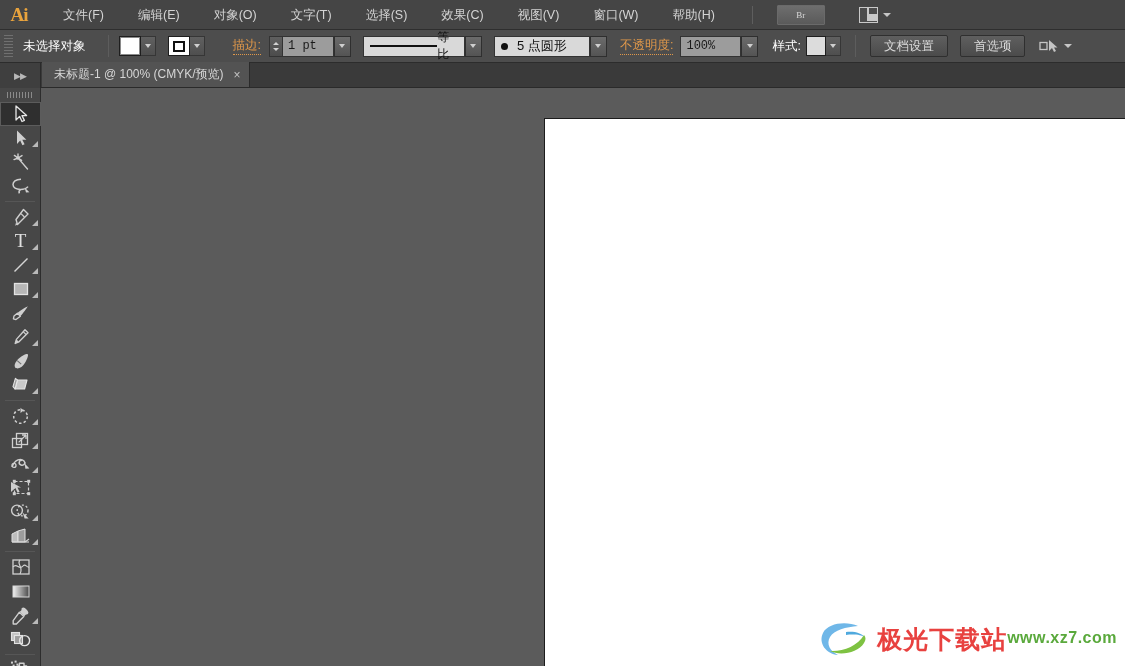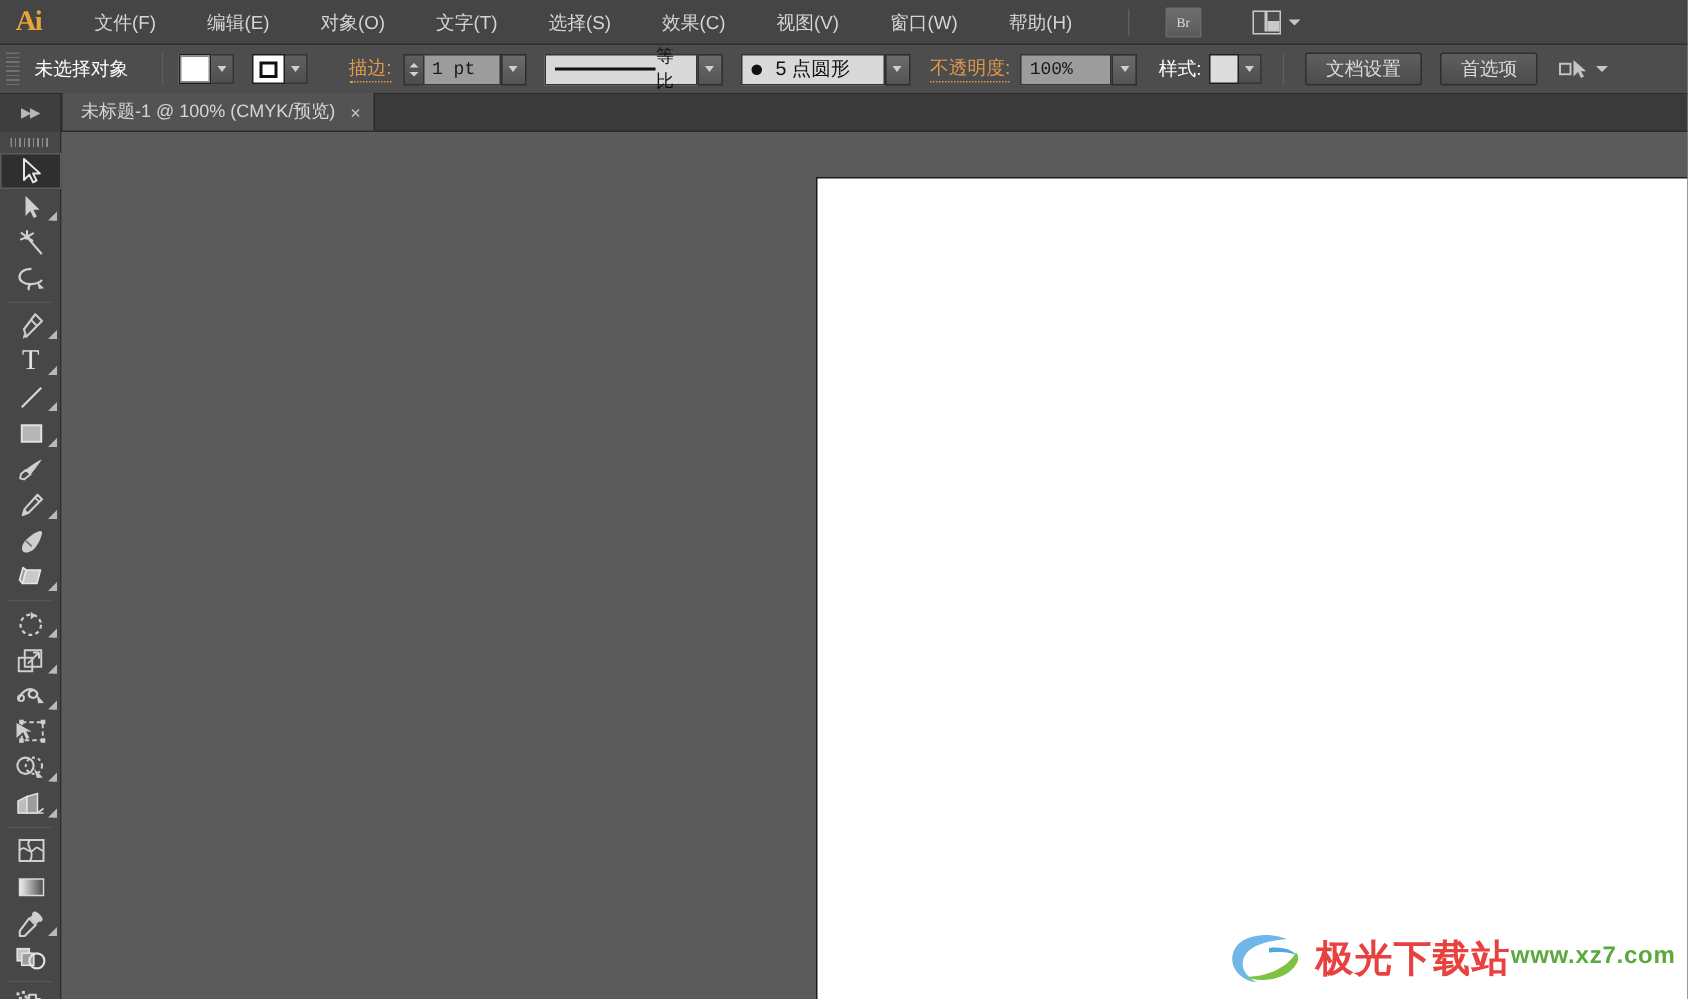--- a/index.html
+++ b/index.html
@@ -28,21 +28,21 @@
     letter-spacing:-1px;
   }
   .menu-item {
     padding: 0 9px; height:30px; line-height:30px;
     color:#d4d4d4; font-size:12.5px; white-space:nowrap; cursor:default;
   }
   .mb-sep {
     width:1px; height:18px; background:#5e5e5e; margin:0 8px 0 12px;
   }
   .br-btn {
-    width:24px; height:20px; border:1px solid #6a6a6a;
+    width:48px; height:20px; border:1px solid #6a6a6a;
     background: linear-gradient(#6e6e6e,#5a5a5a);
     border-radius:1px;
     display:flex; align-items:center; justify-content:center;
     color:#d9d9d9; font-size:9px; font-family:"Liberation Serif", serif;
     cursor:pointer;
   }
   .arrange-btn {
     margin-left:18px; display:flex; align-items:center; cursor:pointer;
   }
   .arrange-ico {

